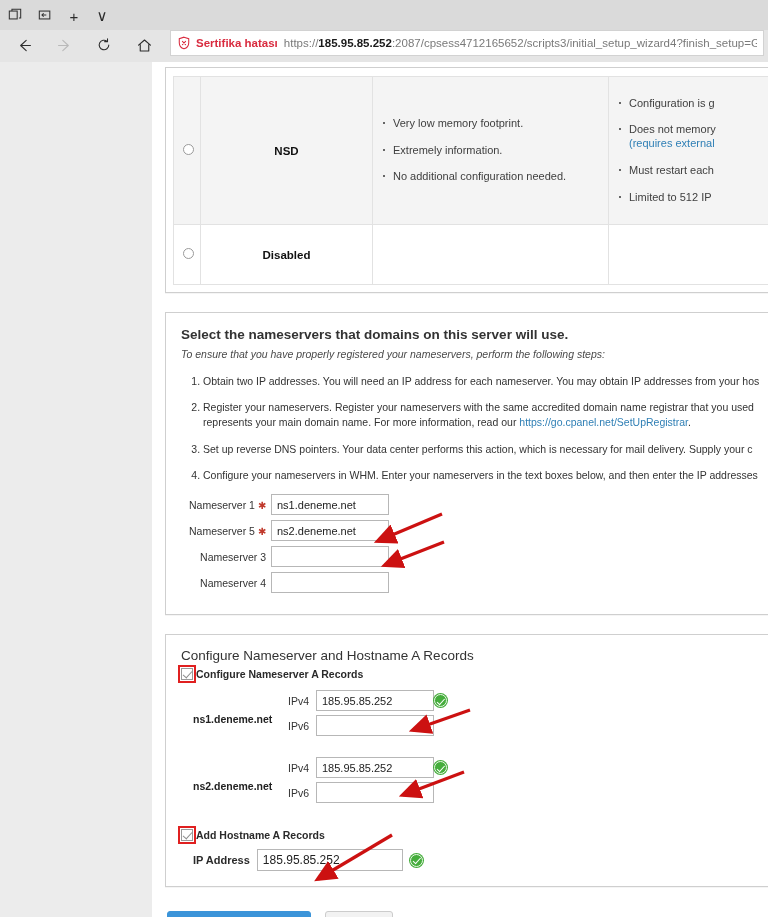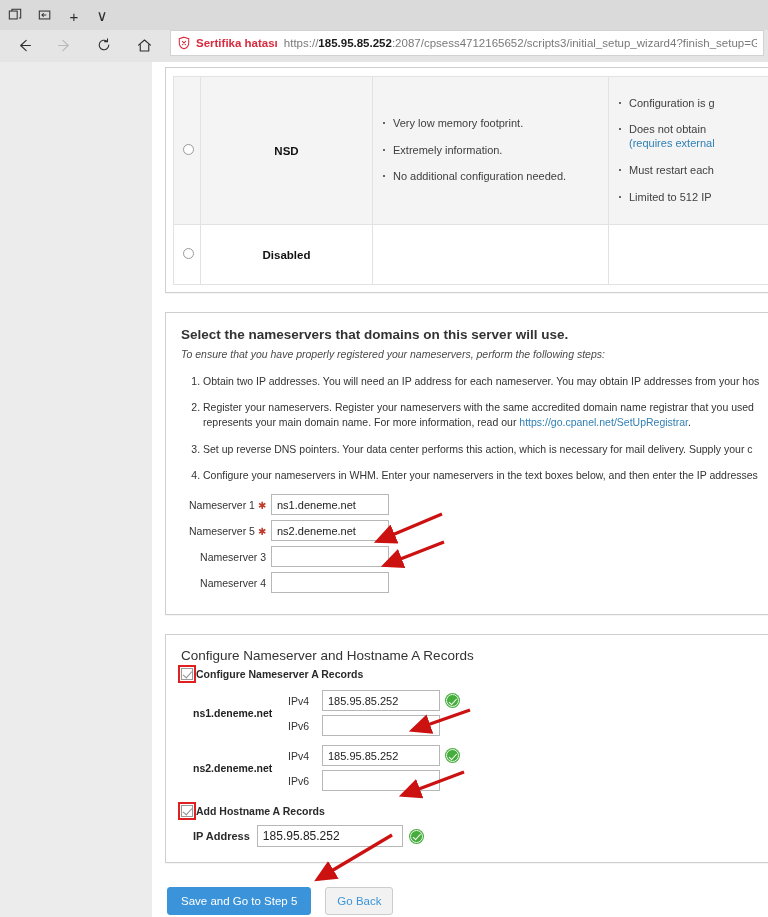--- a/index.html
+++ b/index.html
@@ -260,24 +260,23 @@
     width: 95px;
     font-size: 10.5px;
     font-weight: bold;
     color: #222;
     white-space: nowrap;
   }
   .arec-rows { }
   .arec-row {
     display: flex;
     align-items: center;
-    gap: 6px;
     margin-bottom: 4px;
   }
-  .arec-row:last-child { margin-bottom: 0; }
+  .arec-row:last-child { margin-bottom: 12px; }
   .arec-iplabel {
     width: 28px;
     font-size: 10.5px;
     color: #333;
   }
   input.ip-input { width: 118px; }
   .ok-badge {
     width: 13px; height: 13px;
     border-radius: 50%;
     background: #45ad3c;
@@ -420,21 +419,21 @@
                   <ul class="feat">
                     <li>Very low memory footprint.</li>
                     <li>Extremely information.</li>
                     <li>No additional configuration needed.</li>
                   </ul>
                 </td>
                 <td class="col-cons">
                   <ul class="feat">
                     <li>Configuration is g</li>
                     <li>
-                      <span>Does not obtain</span>
+                      <span>Does not memory</span>
                       <span class="sub"><a class="lnk" href="#">(requires external</a></span>
                     </li>
                     <li>Must restart each</li>
                     <li>Limited to 512 IP</li>
                   </ul>
                 </td>
               </tr>
               <tr class="row-disabled">
                 <td class="col-radio">
                   <span class="radio-circle"></span>

